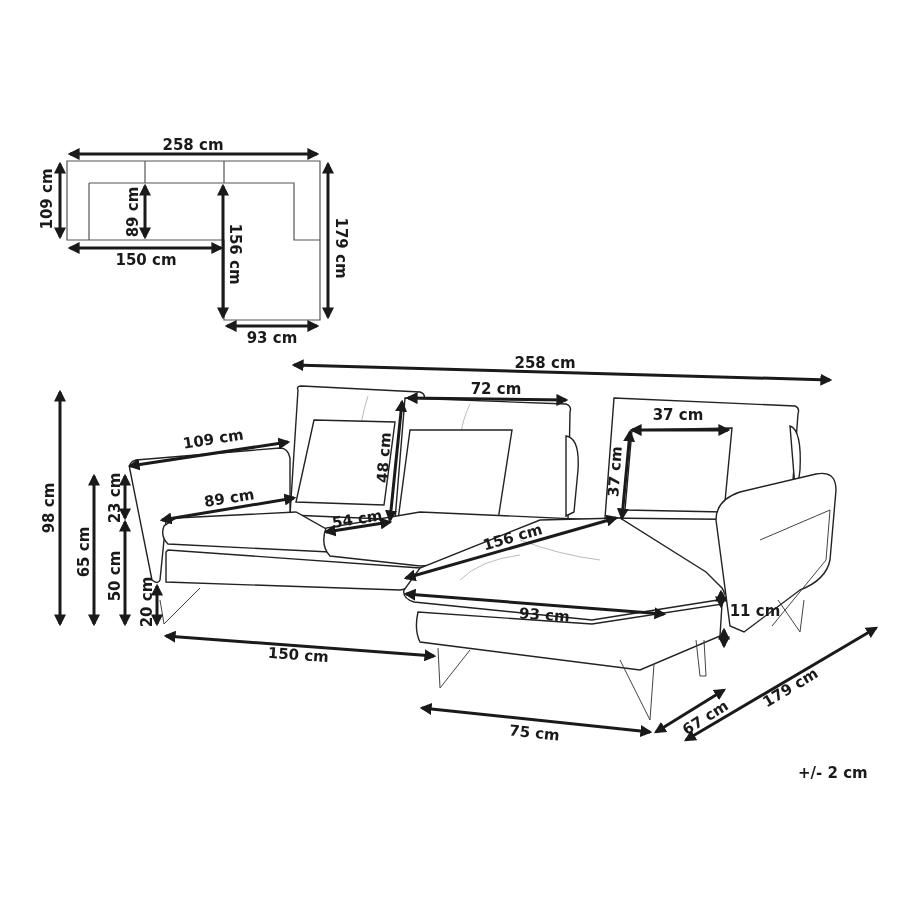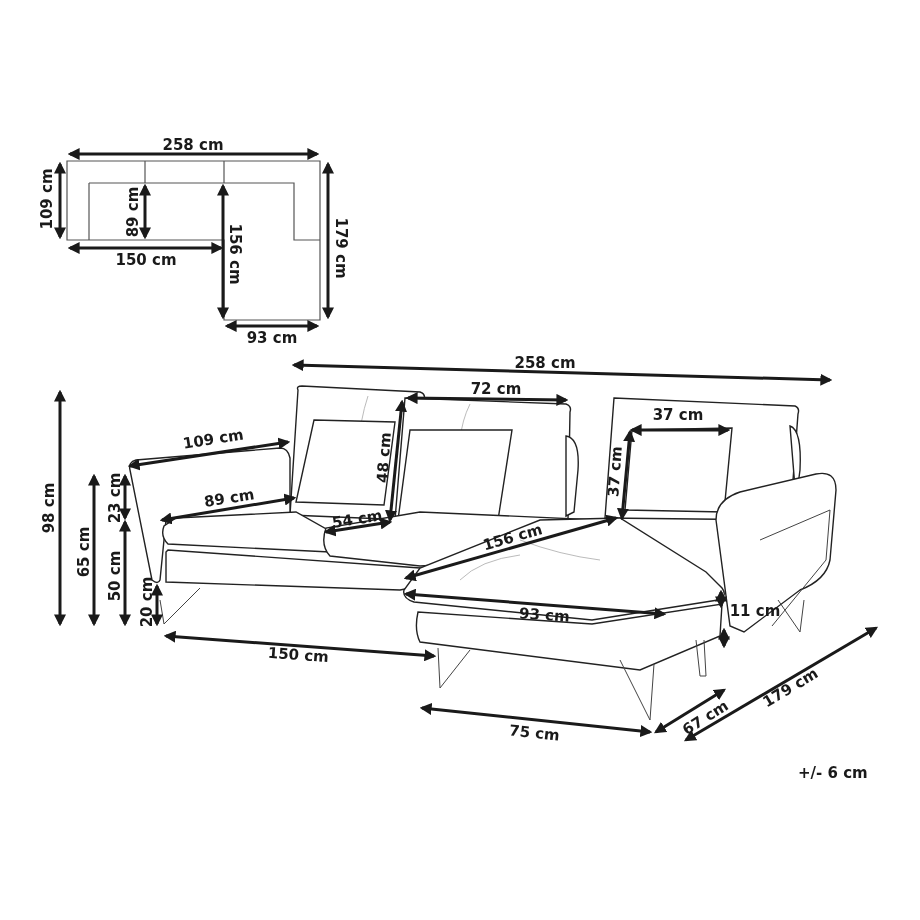--- a/index.html
+++ b/index.html
@@ -126,13 +126,13 @@
     <text class="lbl" transform="translate(620,472) rotate(-86)" text-anchor="middle">37 cm</text>
     <text class="lbl" transform="translate(514,542) rotate(-16)" text-anchor="middle">156 cm</text>
     <text class="lbl" transform="translate(544,620) rotate(4)" text-anchor="middle">93 cm</text>
     <text class="lbl" x="755" y="616" text-anchor="middle">11 cm</text>
     <text class="lbl" transform="translate(534,738) rotate(6)" text-anchor="middle">75 cm</text>
     <text class="lbl" transform="translate(708,722) rotate(-32)" text-anchor="middle">67 cm</text>
     <text class="lbl" transform="translate(793,692) rotate(-31)" text-anchor="middle">179 cm</text>
   </g>
 </svg>
 
-<div class="tol">+/- 6 cm</div>
+<div class="tol">+/- 2 cm</div>
 
 </body></html>

